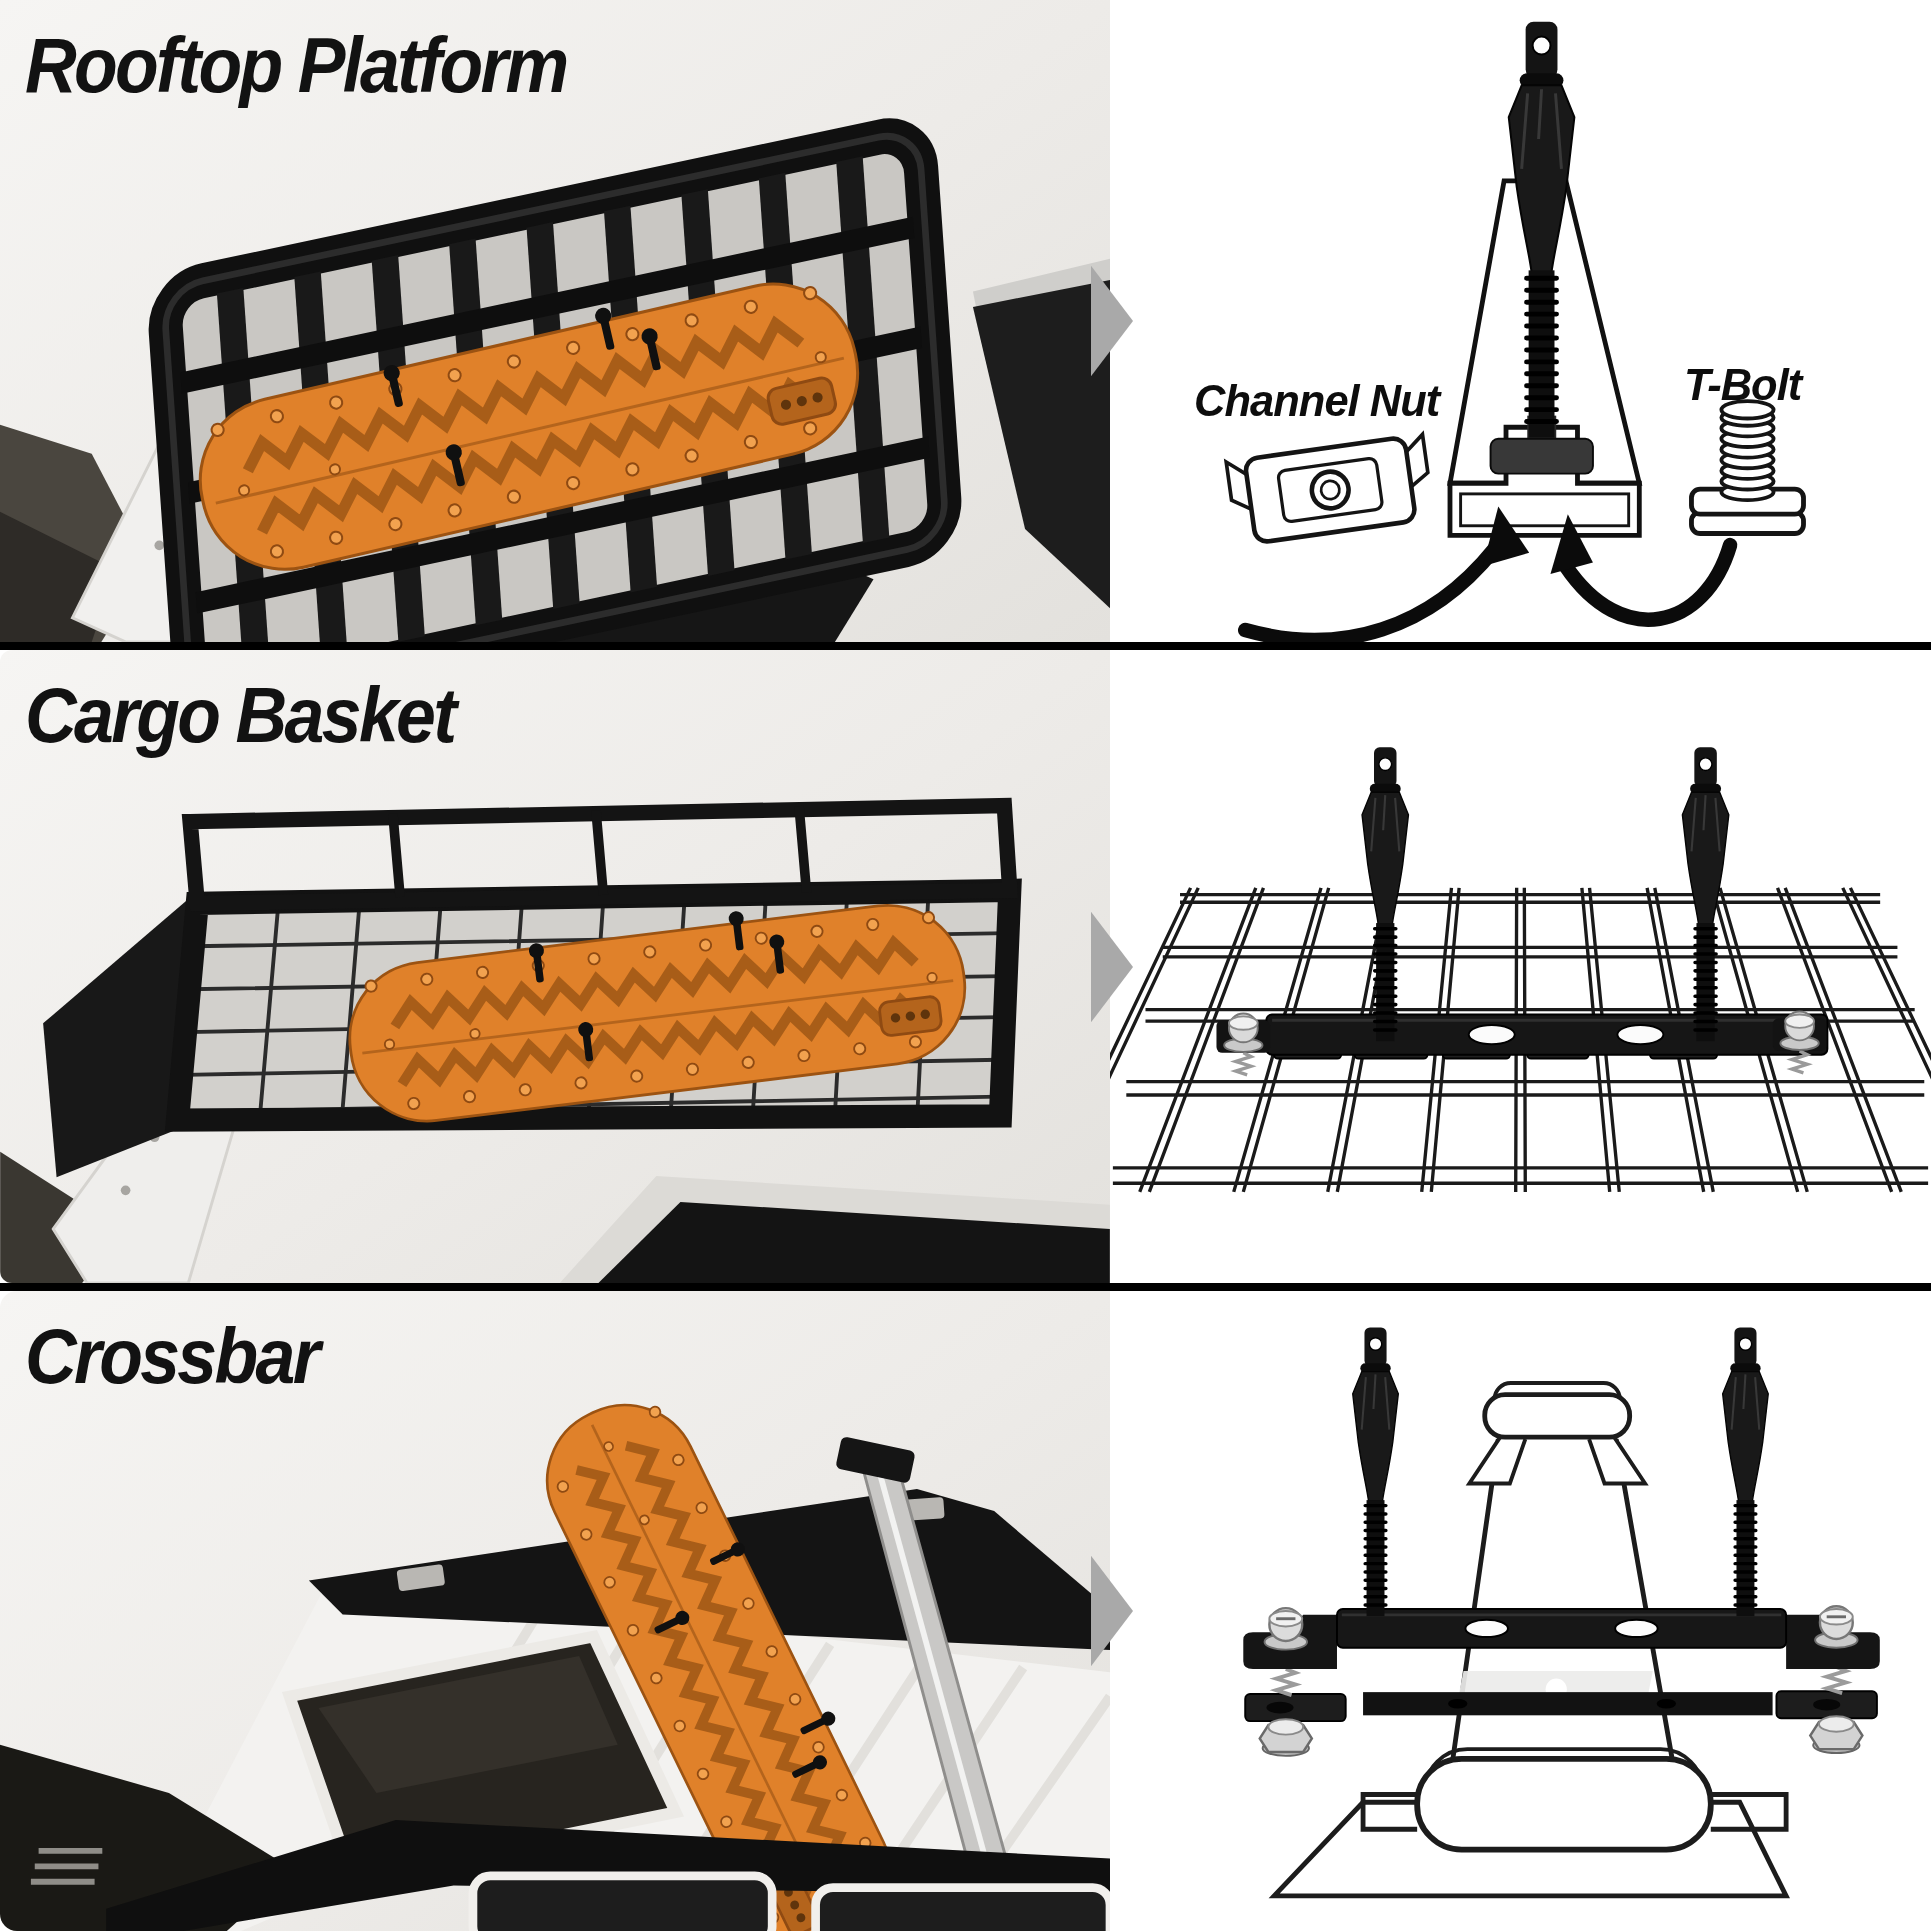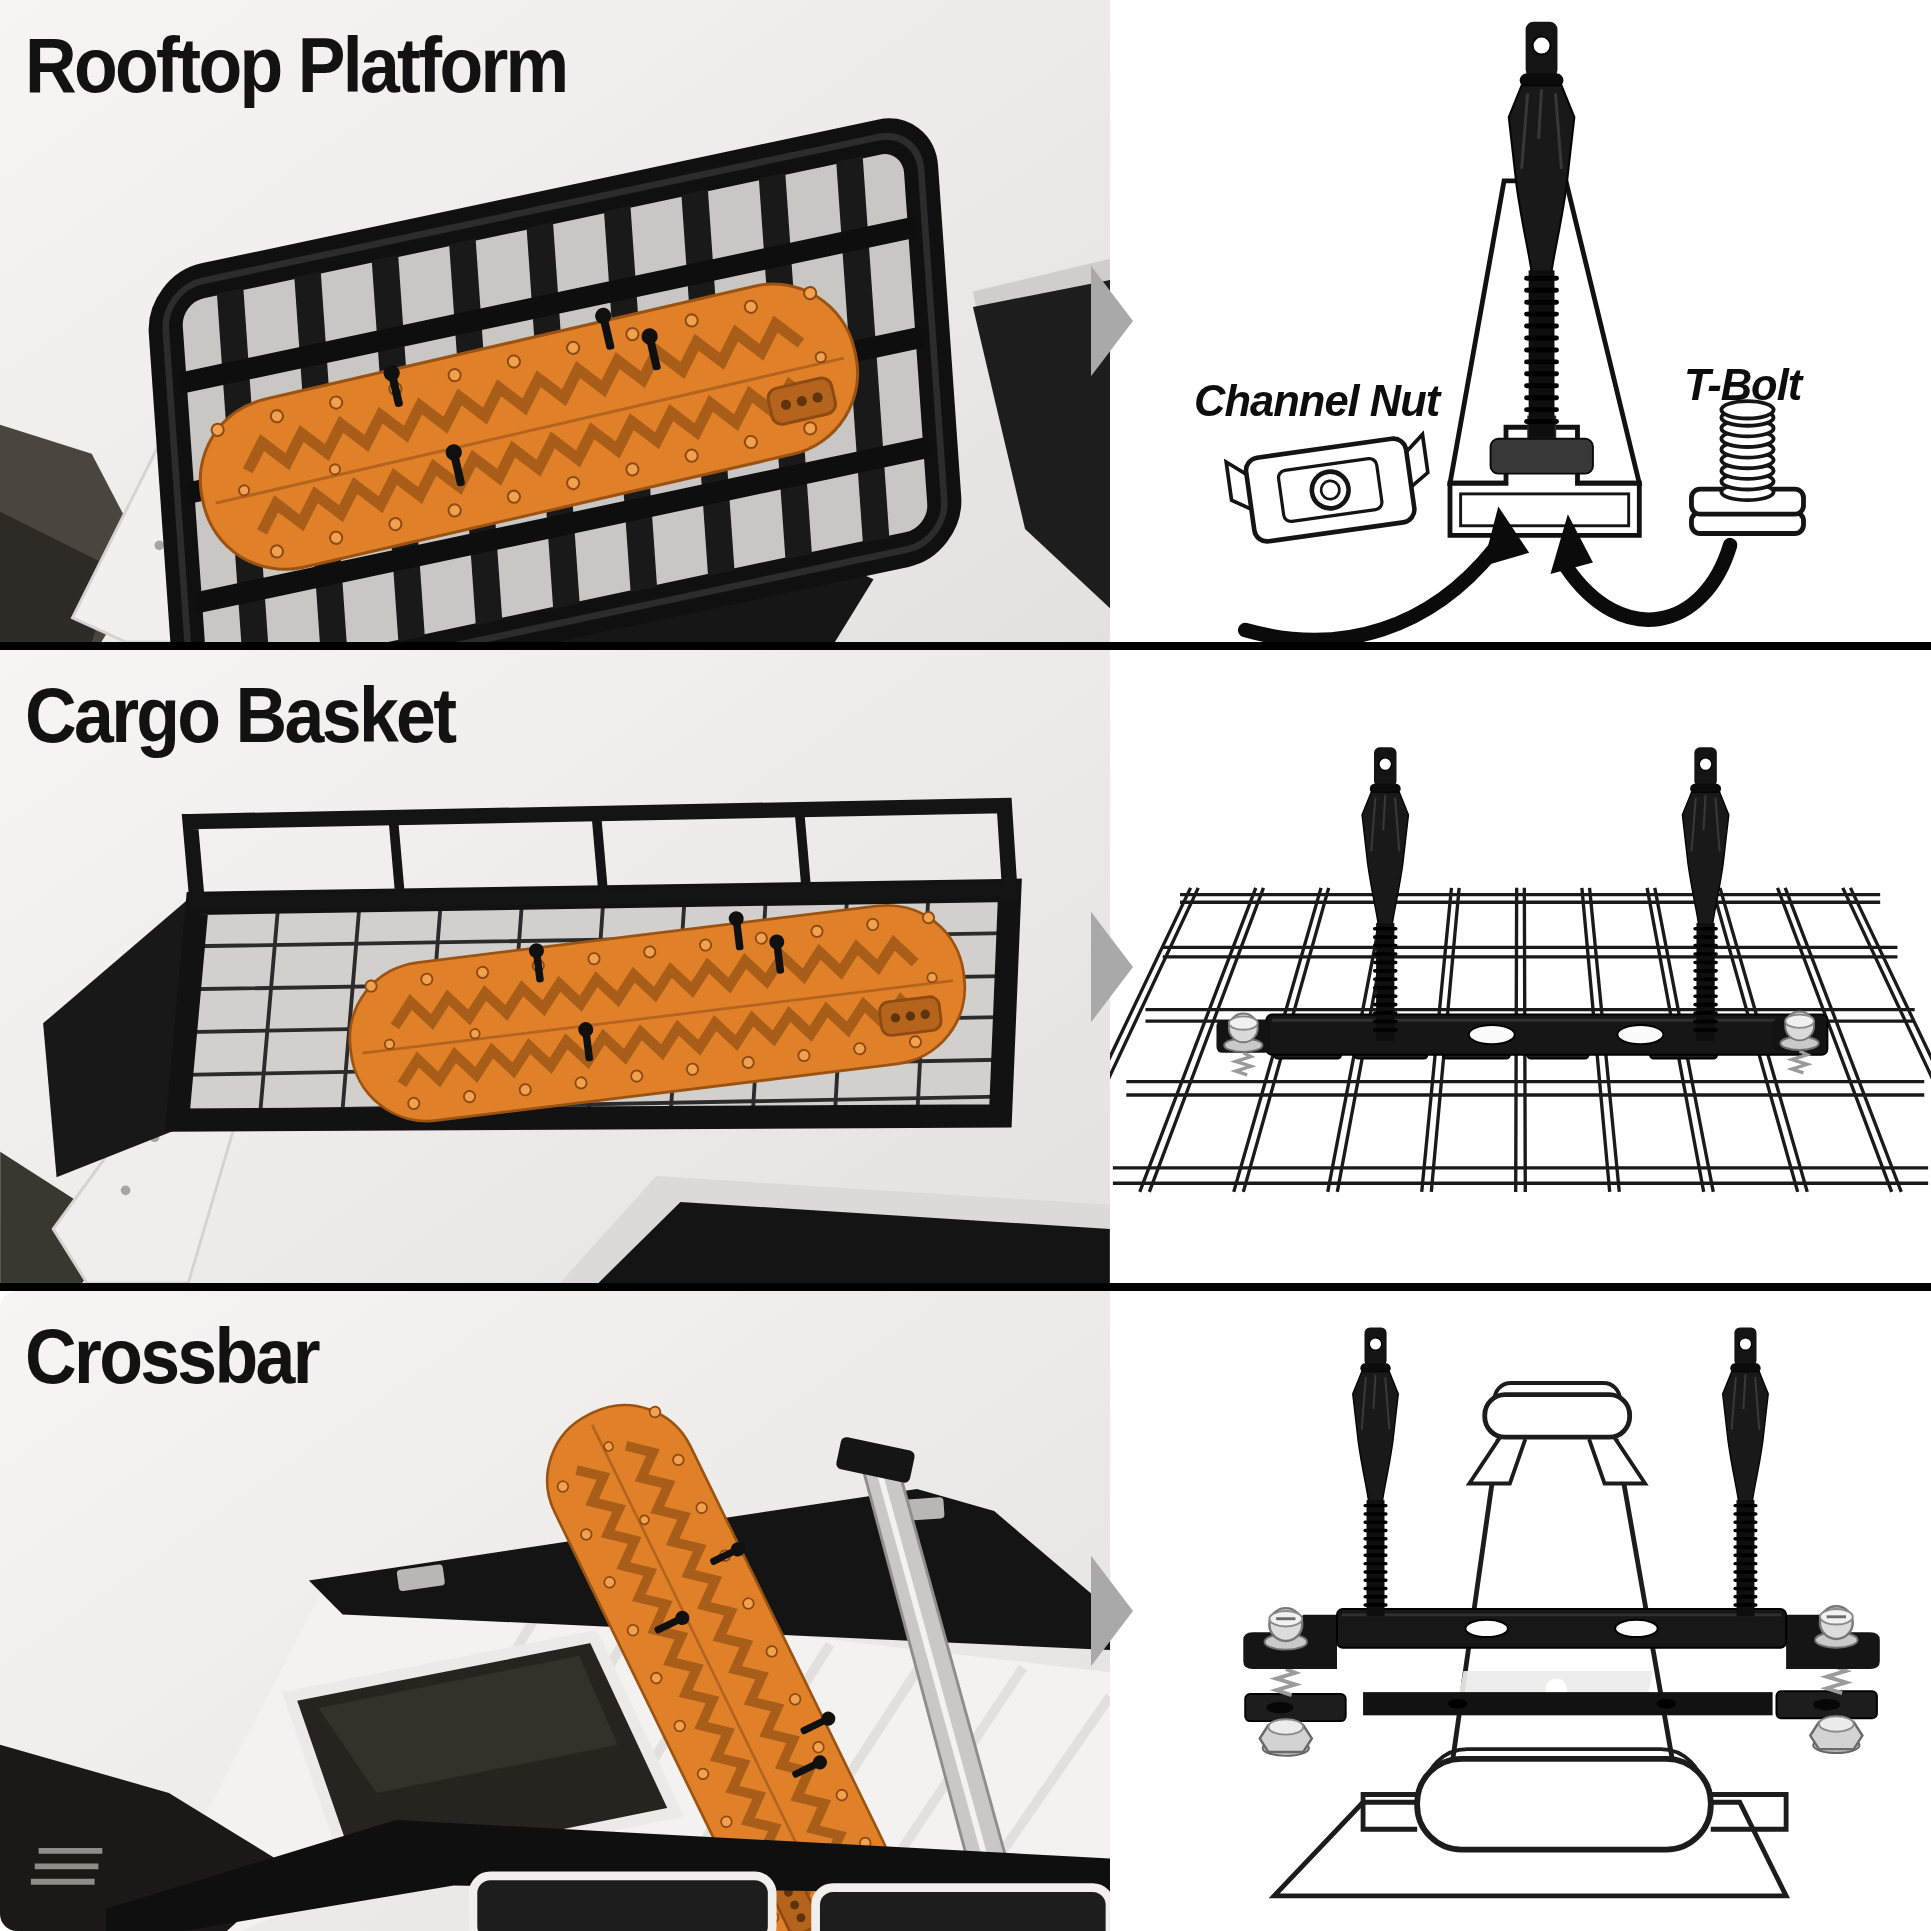--- a/index.html
+++ b/index.html
@@ -3,28 +3,29 @@
 <meta charset="utf-8">
 <style>
   html,body{margin:0;padding:0;background:#888;}
   .canvas{
     position:relative;width:1931px;height:1931px;overflow:hidden;
     background:var(--panel-right-bg,#fff);
     font-family:"Liberation Sans", sans-serif;
   }
   .row{position:absolute;left:0;width:1931px;overflow:hidden;}
   .row1{top:0;height:642px;}
-  .row2{top:650px;height:633px;}
+  .row2{top:650px;height:633px;border-radius:12px;}
   .row3{top:1291px;height:640px;border-radius:17px;}
   .divider{position:absolute;left:0;width:1931px;height:7.7px;background:var(--divider,#000);}
   .d1{top:642px;} .d2{top:1283px;}
   .photo-panel{
     position:absolute;left:0;top:0;width:1110px;height:100%;
     background:linear-gradient(145deg,#f6f5f3 0%,#edebe8 55%,#e3e1dd 100%);
     overflow:hidden;
+    font-style:italic;
   }
   .diagram-panel{
     position:absolute;left:1110px;top:0;width:821px;height:100%;
     background:var(--panel-right-bg,#fff);overflow:hidden;font-style:italic;
   }
   .section-title{
     position:absolute;top:21px;left:25px;
     font-size:77px;font-weight:bold;letter-spacing:-2.9px;color:#121212;
     transform:scaleX(.93);transform-origin:left top;white-space:nowrap;z-index:5;
   }

